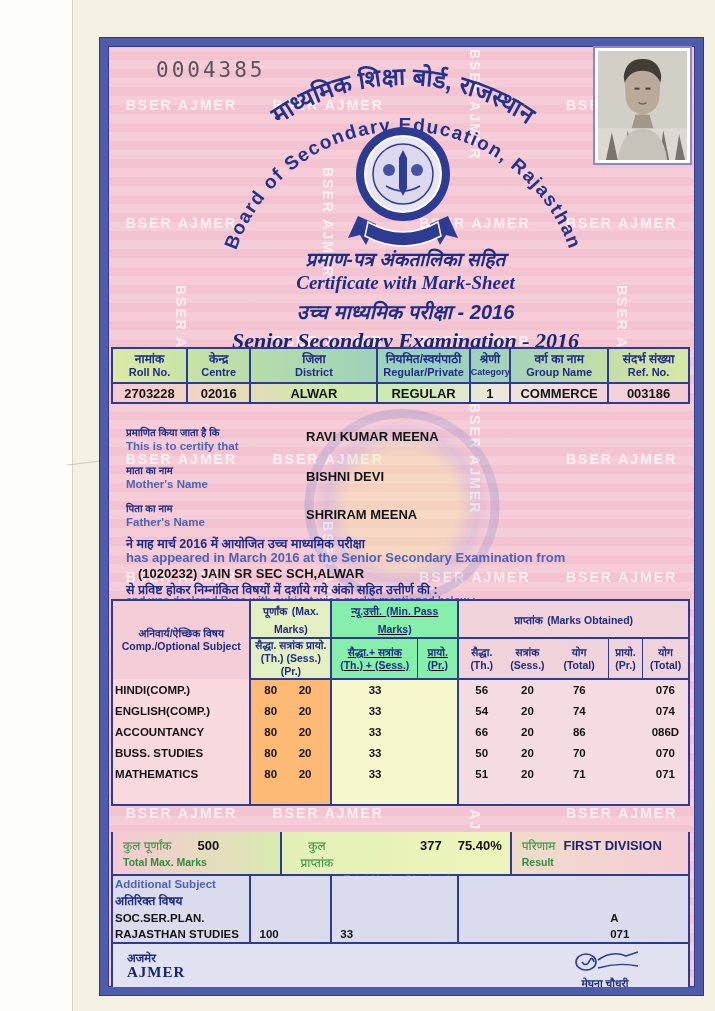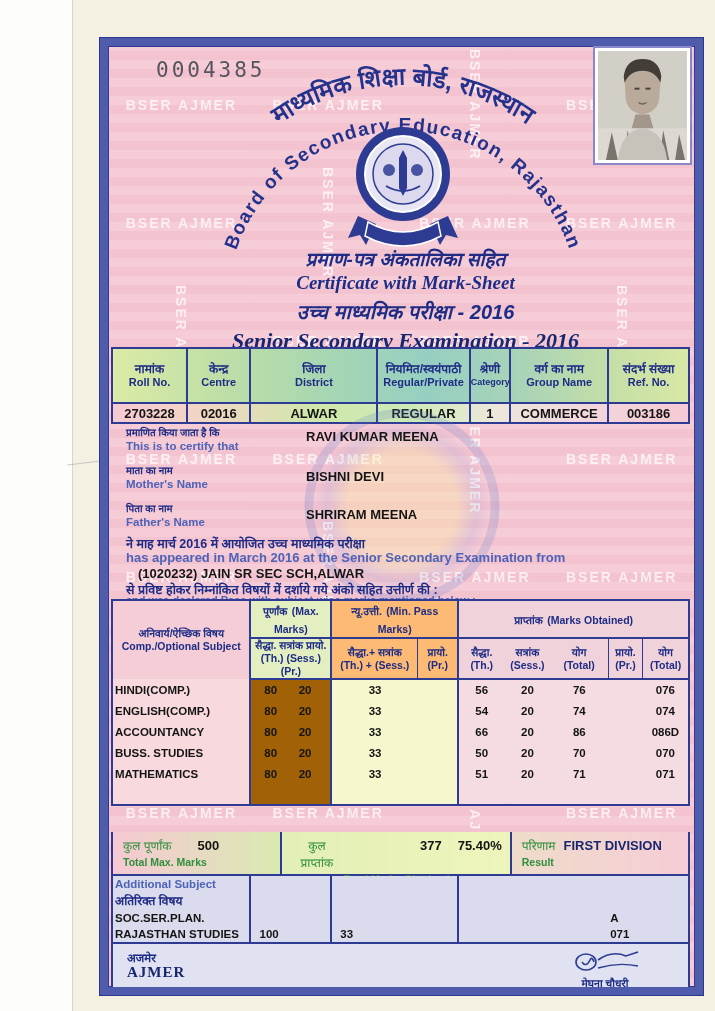--- a/index.html
+++ b/index.html
@@ -38,21 +38,21 @@
   .t1 { font-size:19px; font-weight:bold; }
   .t2 { font-family:"Liberation Serif", serif; font-weight:bold; font-size:19px; margin-top:0; }
   .t3 { font-size:20px; font-weight:bold; margin-top:4px; }
   .t4 { font-family:"Liberation Serif", serif; font-weight:bold; font-size:22px; margin-top:3px; color:#18266f; }
 
   
   .info { position:absolute; left:3px; top:301px; width:579px; border-collapse:collapse; table-layout:fixed; }
   .info th, .info td { border:2px solid #2e3b92; text-align:center; vertical-align:middle; overflow:hidden; }
   .info thead tr { background:linear-gradient(90deg,#dcebA6 0%,#c0dfa6 18%,#a4d5b4 40%,#96cfc2 55%,#abd4b6 72%,#c6dfa6 87%,#d8e8a6 100%); }
   .info tbody tr { background:linear-gradient(90deg,#f6c9d3 0%,#f2d5c5 15%,#cfe7ab 36%,#cdeab6 52%,#ece8da 66%,#f2d8de 80%,#f5c9d3 100%); }
-  .info thead th { height:55px; }
+  .info thead th { height:35px; }
   .hlbl { color:#1e2c85; font-weight:bold; font-size:12px; line-height:14px; }
   .hlbl-en { color:#1e2c85; font-weight:bold; font-size:11px; line-height:13px; }
   .hlbl-en.small { font-size:9px; }
   .info tbody td { height:20px; font-weight:bold; font-size:13px; color:#141414; }
 
   
   .certify { position:absolute; left:0; top:371px; width:100%; height:182px; }
   .ghost-seal { position:absolute; left:50%; top:-8px; transform:translateX(-50%); width:195px; height:195px;
                 border-radius:50%; border:9px solid rgba(90,120,205,.20);
                 background:radial-gradient(circle, rgba(250,242,150,.30) 0 44%, rgba(120,150,220,.14) 60%, rgba(0,0,0,0) 70%); }
@@ -64,26 +64,26 @@
   .school { position:absolute; left:30px; color:#141414; font-size:13px; font-weight:bold; }
 
   
   .marks { position:absolute; left:3px; top:553px; width:579px; border-collapse:collapse; table-layout:fixed; }
   .marks td, .marks th { padding:0 2px; vertical-align:middle; overflow:hidden; }
   .marks { border:2px solid #2e3b92; }
   .gb { border-left:2px solid #2e3b92; }
   .bl { border-left:1.5px solid #2e3b92; }
   .hb { border-bottom:2px solid #2e3b92; }
   .c-subj { background:#f8d9de; }
-  .c-max  { background:#a16207; }
+  .c-max  { background:#fdba74; }
   .c-min  { background:#f6f7cd; }
   .c-obt  { background:#f4dce2; }
   .h-subj { background:#f4cdd6; }
   .h-max  { background:#e3eec1; }
-  .h-min  { background:#fdba74; }
+  .h-min  { background:#86efac;text-decoration:underline; }
   .h-obt  { background:#f0d2da; }
   .mh { color:#1e2c85; font-weight:bold; font-size:10.5px; text-align:center; line-height:13px; }
   .marks thead tr.r1 th { height:22px; }
   .marks thead tr.r2 th { height:34px; }
   .marks tbody td { height:21px; font-weight:bold; font-size:11.5px; color:#141414; }
   .sname { text-align:left; padding-left:10px; }
   .num { text-align:center; }
   .maxpair span { display:inline-block; width:46%; text-align:center; }
   .filler td { height:24px; }
 

